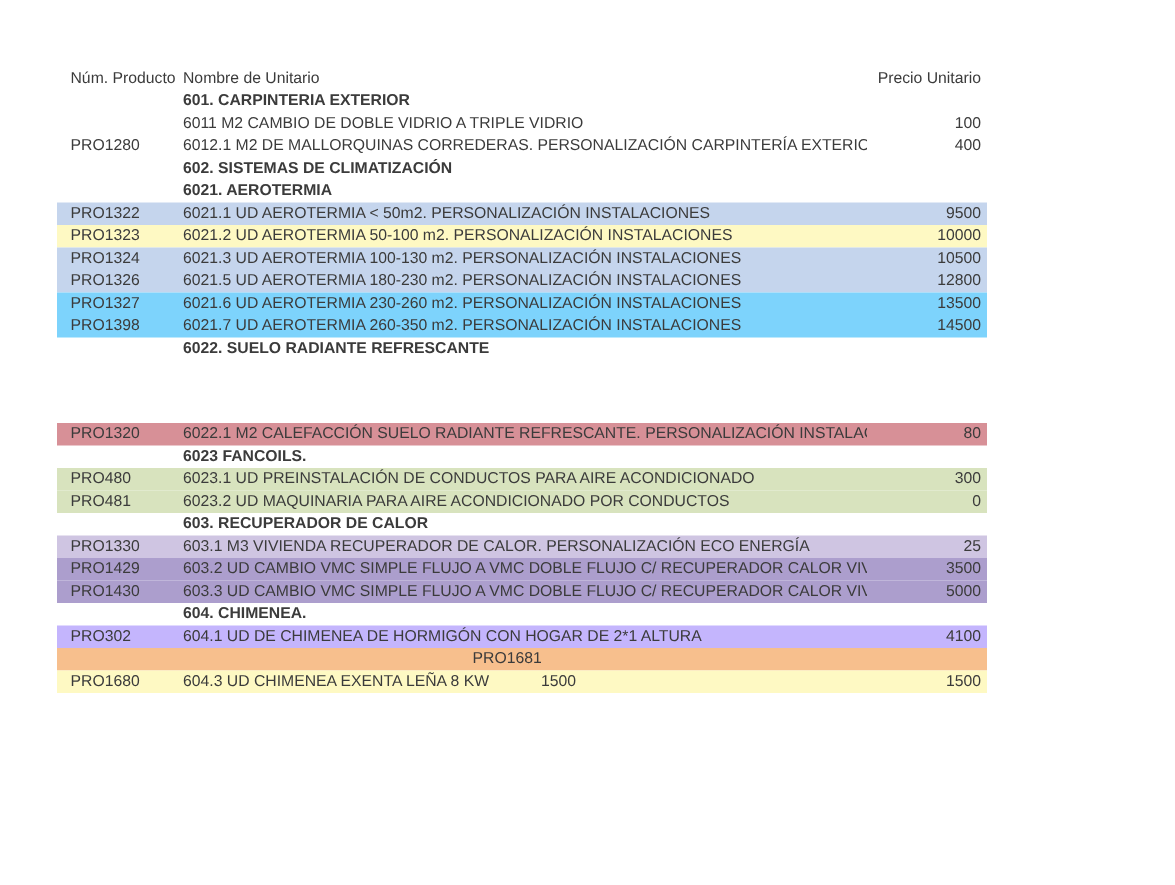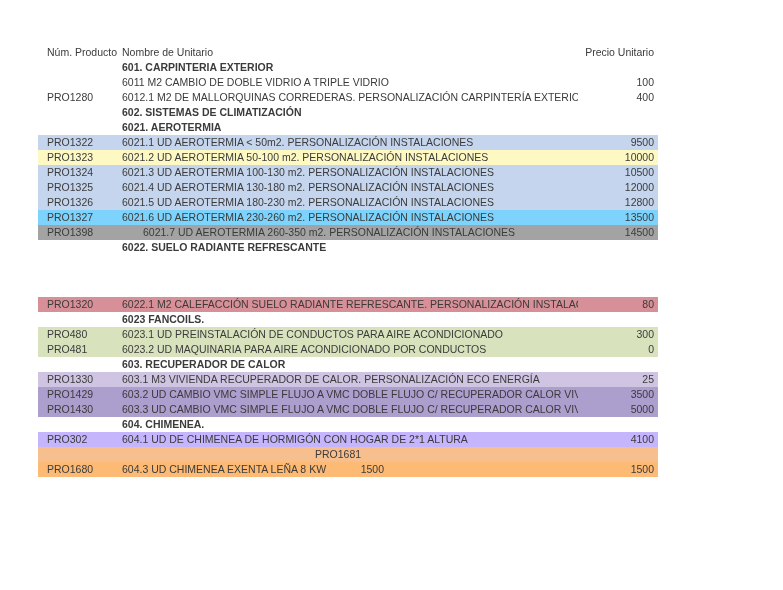--- a/index.html
+++ b/index.html
@@ -97,35 +97,30 @@
           <div class="col-num">PRO1323</div>
           <div class="col-name">6021.2 UD AEROTERMIA 50-100 m2. PERSONALIZACIÓN INSTALACIONES</div>
           <div class="col-price">10000</div>
         </div>
         <div class="row" style="background: rgb(197, 213, 237);">
           <div class="col-num">PRO1324</div>
           <div class="col-name">6021.3 UD AEROTERMIA 100-130 m2. PERSONALIZACIÓN INSTALACIONES</div>
           <div class="col-price">10500</div>
         </div>
         <div class="row" style="background: rgb(197, 213, 237);">
-          <div class="col-num">PRO1325</div>
-          <div class="col-name">6021.4 UD AEROTERMIA 130-180 m2. PERSONALIZACIÓN INSTALACIONES</div>
-          <div class="col-price">12000</div>
-        </div>
-        <div class="row" style="background: rgb(197, 213, 237);">
           <div class="col-num">PRO1326</div>
           <div class="col-name">6021.5 UD AEROTERMIA 180-230 m2. PERSONALIZACIÓN INSTALACIONES</div>
           <div class="col-price">12800</div>
         </div>
         <div class="row" style="background: #7dd3fc;">
           <div class="col-num">PRO1327</div>
           <div class="col-name">6021.6 UD AEROTERMIA 230-260 m2. PERSONALIZACIÓN INSTALACIONES</div>
           <div class="col-price">13500</div>
         </div>
-        <div class="row" style="background: #a3a3a3; gap: 21px;">
+        <div class="row" style="background: #7dd3fc;">
           <div class="col-num">PRO1398</div>
           <div class="col-name">6021.7 UD AEROTERMIA 260-350 m2. PERSONALIZACIÓN INSTALACIONES</div>
           <div class="col-price">14500</div>
         </div>
         <div class="row bold">
           <div class="col-num"></div>
           <div class="col-name">6022. SUELO RADIANTE REFRESCANTE</div>
           <div class="col-price"></div>
         </div>
         <div class="row" style="background: rgb(215, 144, 151); margin-top: 42px;">
@@ -176,20 +171,20 @@
         <div class="row" style="background: #c4b5fd; align-items: flex-end;">
           <div class="col-num">PRO302</div>
           <div class="col-name">604.1 UD DE CHIMENEA DE HORMIGÓN CON HOGAR DE 2*1 ALTURA</div>
           <div class="col-price">4100</div>
         </div>
         <div class="row" style="background: rgb(247, 191, 141); flex-direction: column;">
           <div class="col-num">PRO1681</div>
           <div class="col-name">604.2 UD HOGAR LEÑA 8 kW</div>
           <div class="col-price">1500</div>
         </div>
-        <div class="row" style="background: #fdba74;">
+        <div class="row" style="background: #fef9c3;">
           <div class="col-num">PRO1680</div>
           <div class="col-name">604.3 UD CHIMENEA EXENTA LEÑA 8 KW</div>
           <div class="col-price">1500</div>
         </div>
       </div>
   </div>
 </div>
 
 </body></html>

